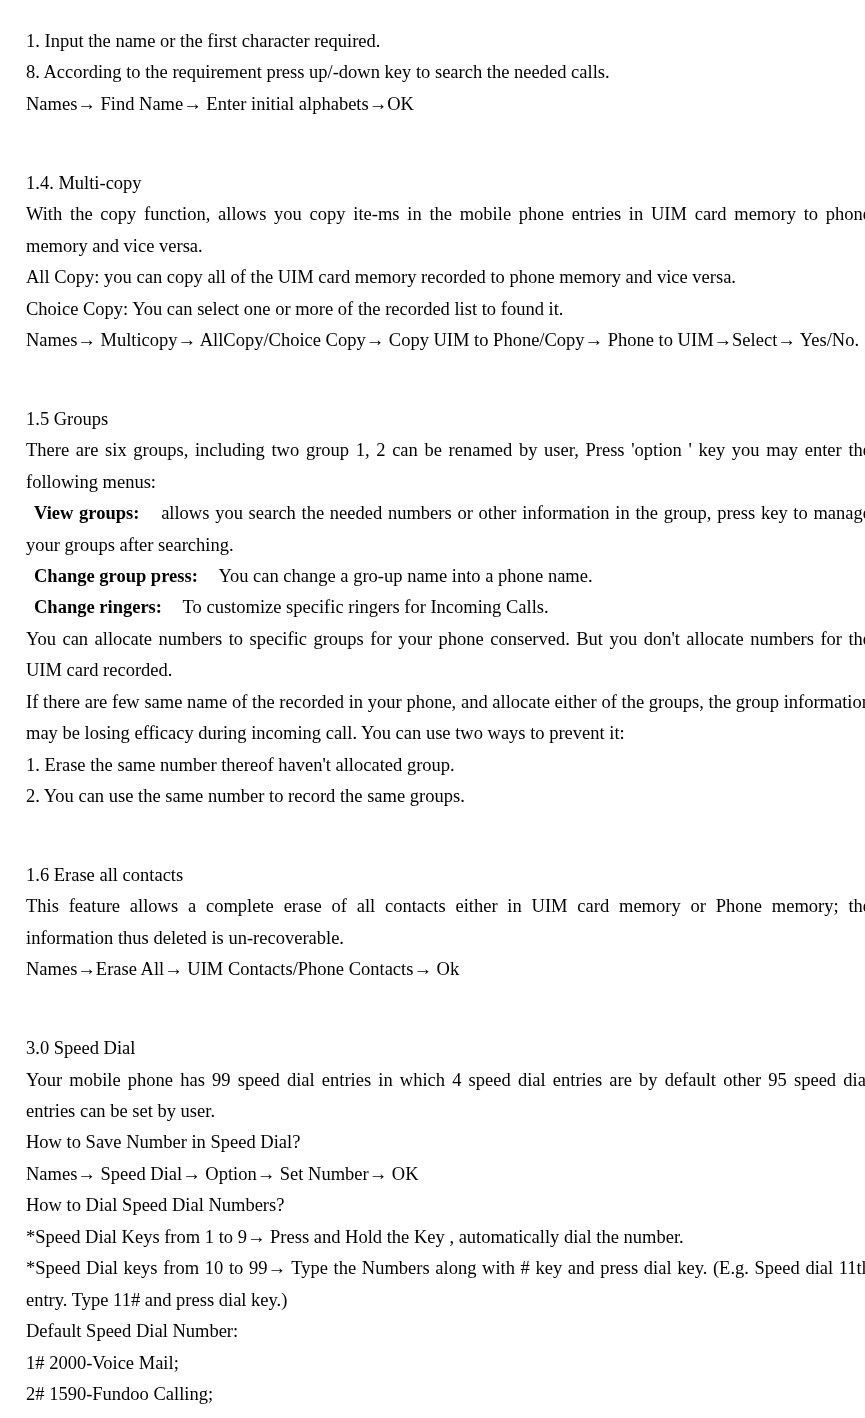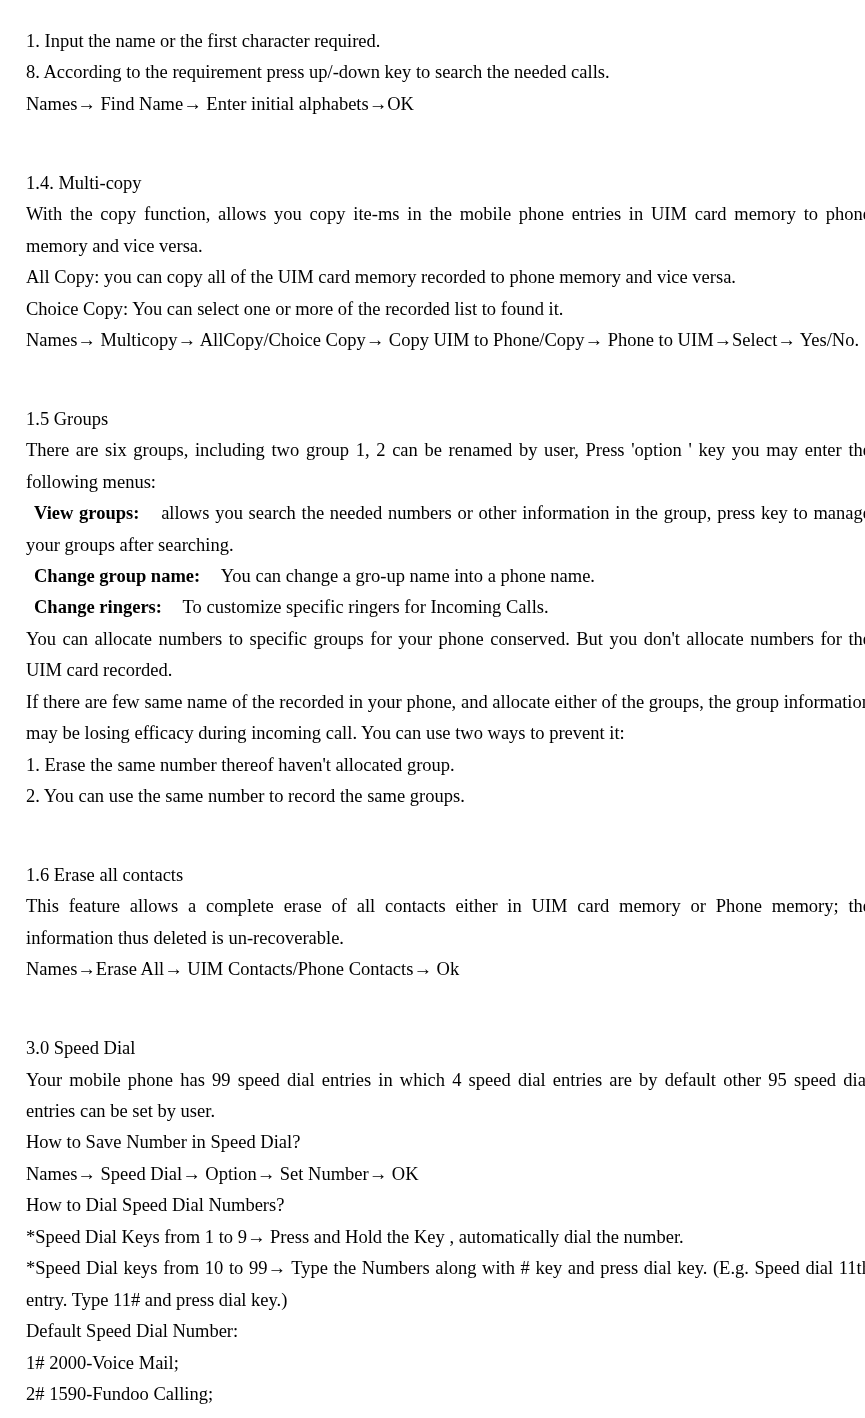--- a/index.html
+++ b/index.html
@@ -47,21 +47,21 @@
 <div class="para justified">With the copy function, allows you copy ite-ms in the mobile phone entries in UIM card memory to phone memory and vice versa.</div>
 <div class="para">All Copy: you can copy all of the UIM card memory recorded to phone memory and vice versa.</div>
 <div class="para">Choice Copy: You can select one or more of the recorded list to found it.</div>
 <div class="para justified">Names→  Multicopy→  AllCopy/Choice Copy→  Copy UIM to Phone/Copy→  Phone to UIM→Select→  Yes/No.</div>
 
 <div class="spacer"></div>
 
 <div class="para bold">1.5   Groups</div>
 <div class="para justified">There are six groups, including two group 1, 2 can be renamed by user, Press 'option ' key you may enter the following menus:</div>
 <div class="para justified"><span class="inline-bold">View groups: </span><span>allows you search the needed numbers or other information in the group, press key to manage your groups after searching.</span></div>
-<div class="para"><span class="inline-bold">Change group name: </span><span>You can change a gro-up name into a phone name.</span></div>
+<div class="para"><span class="inline-bold">Change group press: </span><span>You can change a gro-up name into a phone name.</span></div>
 <div class="para"><span class="inline-bold">Change ringers: </span><span>To customize specific ringers for Incoming Calls.</span></div>
 <div class="para justified">You can allocate numbers to specific groups for your phone conserved. But you don't allocate numbers for the UIM card recorded.</div>
 <div class="para justified">If there are few same name of the recorded in your phone, and allocate either of the groups, the group information may be losing efficacy during incoming call. You can use two ways to prevent it:</div>
 <div class="para">1. Erase the same number thereof haven't allocated group.</div>
 <div class="para">2. You can use the same number to record the same groups.</div>
 
 <div class="spacer"></div>
 
 <div class="para bold">1.6 Erase all contacts</div>
 <div class="para justified">This feature allows a complete erase of all contacts either in UIM card memory or Phone memory; the information thus deleted is un-recoverable.</div>

